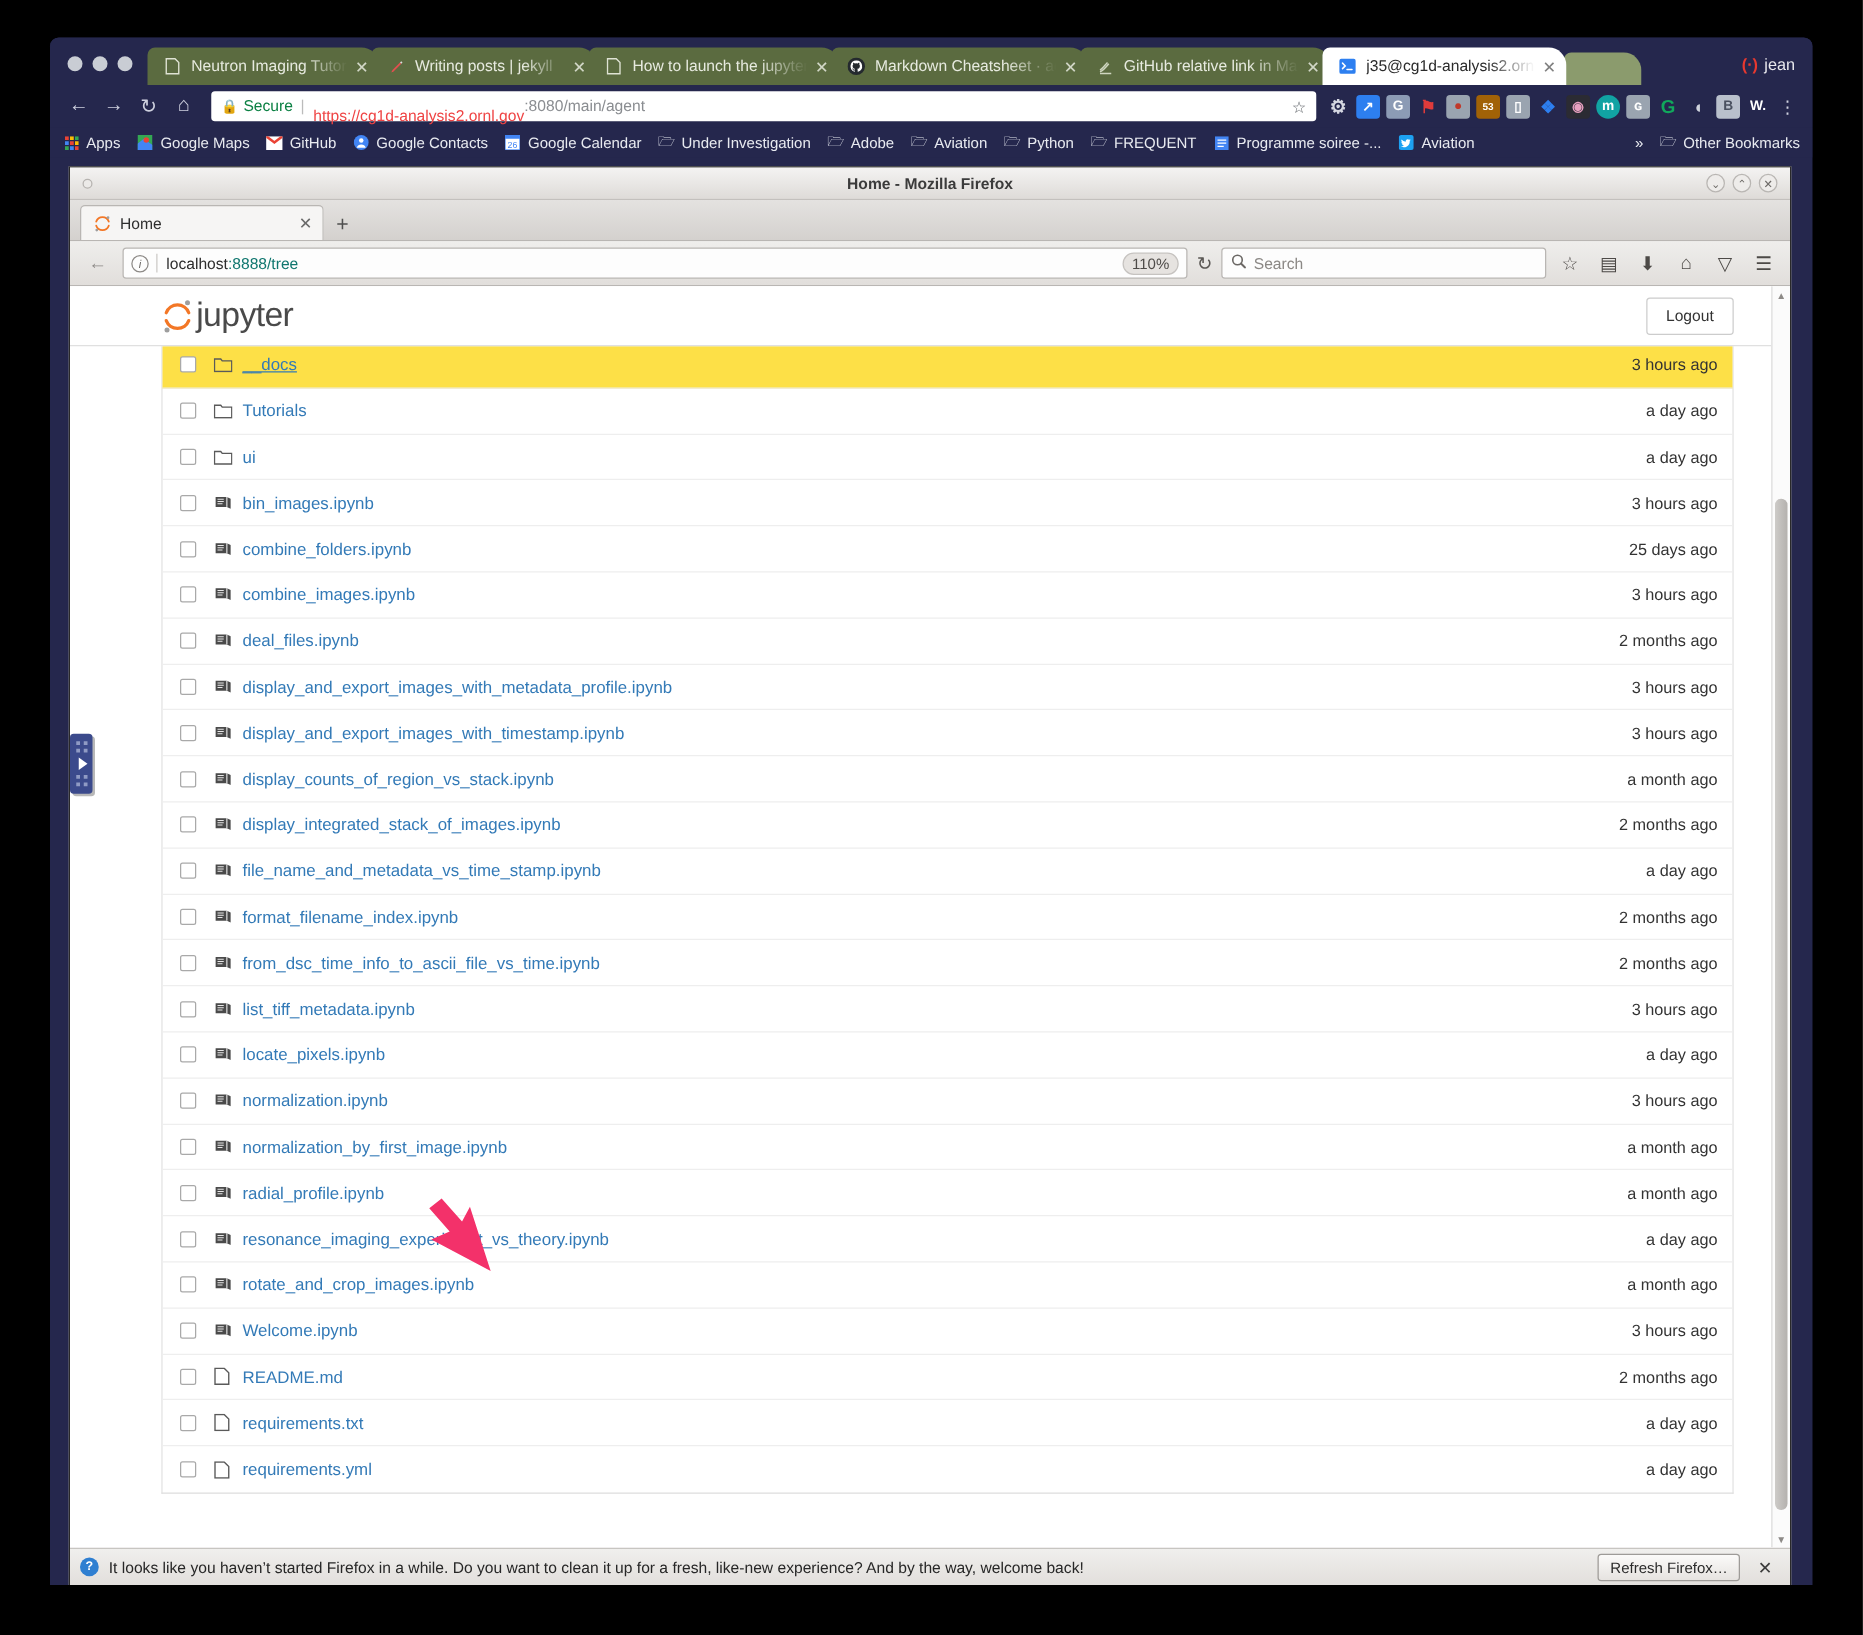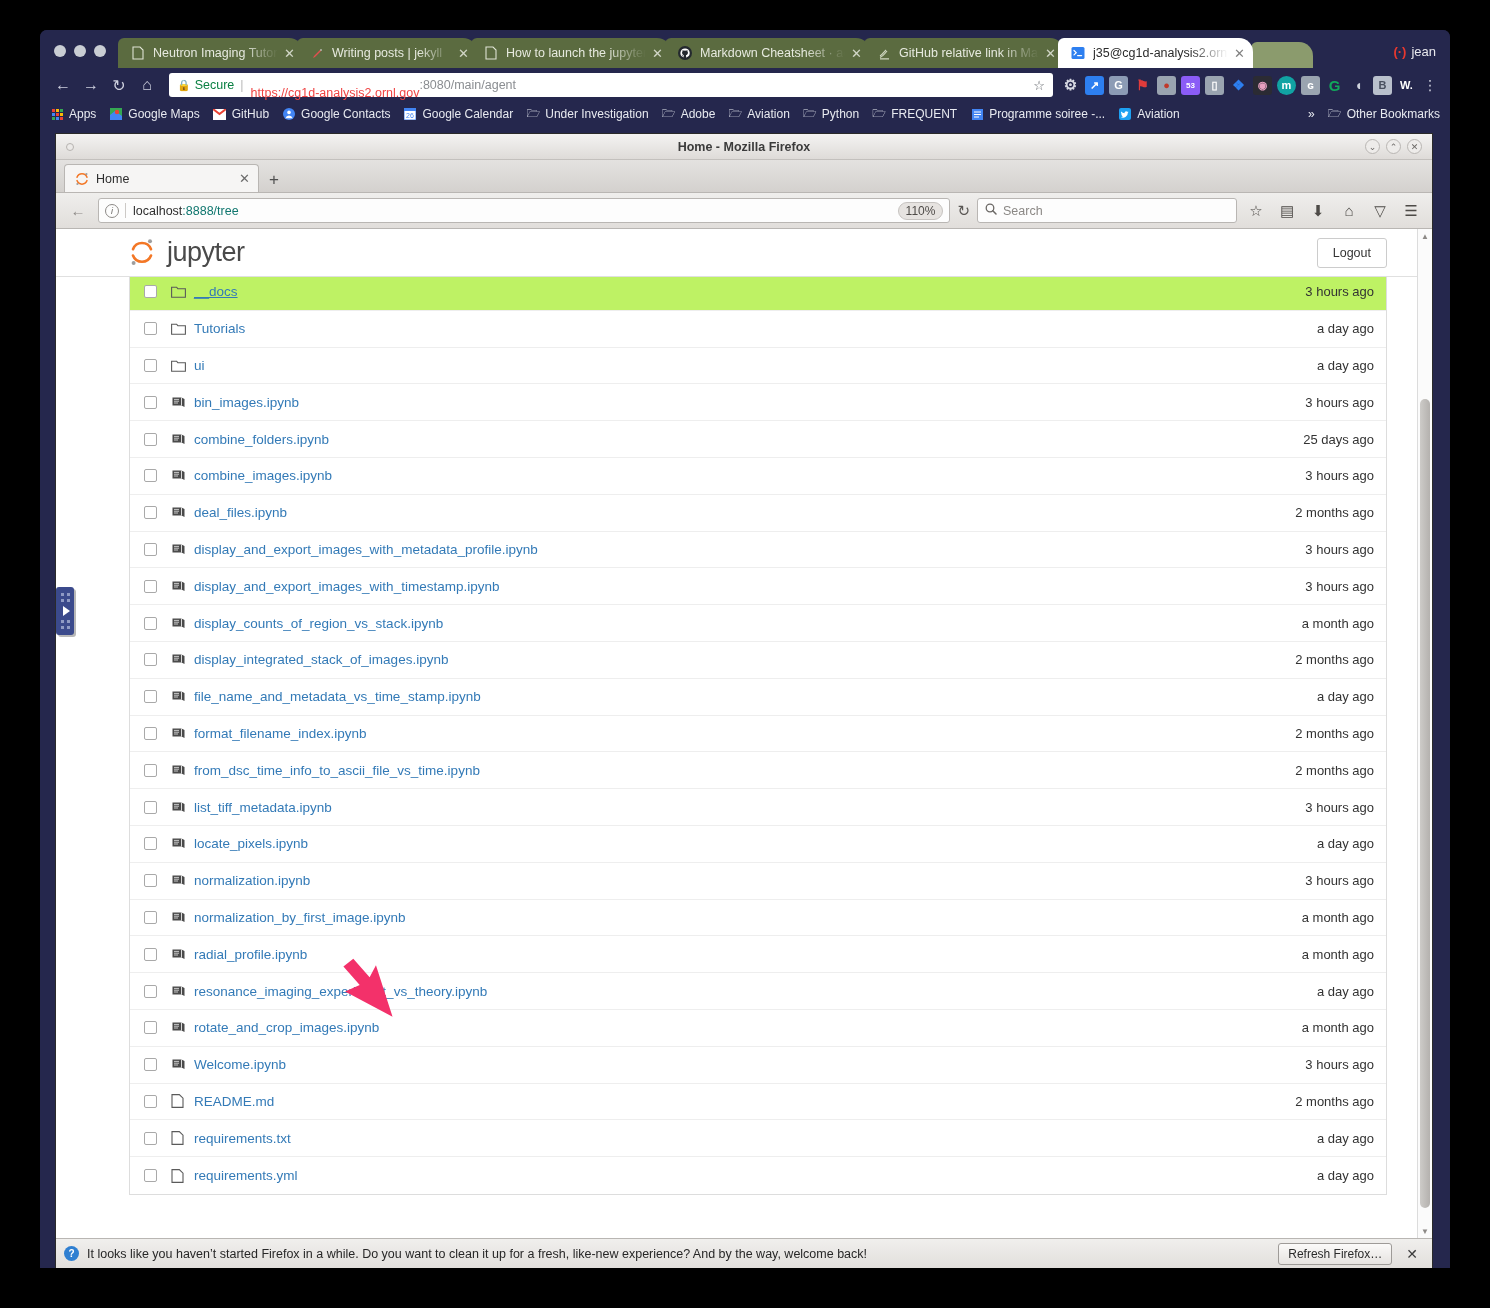--- a/index.html
+++ b/index.html
@@ -186,42 +186,42 @@
     display: flex;
   }
   #page-area { flex: 1 1 auto; position: relative; overflow: hidden; background: #fff; }
 
   
   #jp-header {
     height: 48px; border-bottom: 1px solid #e0e0e0; background: #fff;
     display: flex; align-items: center; padding: 0 30px 0 73px;
     position: relative; z-index: 3;
   }
-  #jp-logo { display: flex; gap: 12px; }
+  #jp-logo { display: flex; align-items: center; gap: 2px; }
   .jp-logo-mark { width: 26px; height: 30px; position: relative; }
   #jp-wordmark { font-size: 27px; color: #4a4a4a; font-weight: 300; letter-spacing: -0.5px; }
   #logout-btn {
     margin-left: auto; border: 1px solid #ccc; background: #fff; border-radius: 3px;
     font-size: 12.5px; color: #333; padding: 7px 15px; font-family: "Liberation Sans", sans-serif;
   }
 
   
   #jp-list-wrap {
     position: absolute; left: 73px; right: 30px; top: 45px; bottom: 0;
     overflow: hidden;
   }
   #jp-list {
     border: 1px solid #dddddd; border-top: none;
     background: #fff;
   }
   .jp-row {
     display: flex; align-items: center; height: 36.8px;
     border-bottom: 1px solid #eeeeee; padding: 0 12px 0 14px;
   }
-  .jp-row.alt { background: #bef264; }
+  .jp-row.alt { background: #fde047; }
   .jp-row:last-child { border-bottom: none; }
   .jp-chk {
     width: 13px; height: 13px; border: 1px solid #a9a9a9; border-radius: 2px;
     background: #fff; flex: 0 0 13px; margin-right: 14px;
   }
   .jp-ico { width: 16px; flex: 0 0 16px; margin-right: 7px; display:flex; align-items:center; }
   .jp-name { color: #337ab7; font-size: 13.5px; flex: 1 1 auto; white-space: nowrap; }
   .jp-name.underlined { text-decoration: underline; }
   .jp-time { color: #333; font-size: 13px; flex: 0 0 auto; }
 
@@ -385,21 +385,21 @@
           <span class="url-dim">:8080/main/agent</span>
         <span id="omni-star">☆</span>
       </div>
 
       <div class="ext-row">
         <span class="ext" style="background:transparent;color:#d6d8e2;font-size:15px">⚙</span>
         <span class="ext" style="background:#2d7ff0">↗</span>
         <span class="ext" style="background:#8c9bb5">G</span>
         <span class="ext" style="background:transparent;color:#e03b3b;font-size:14px">⚑</span>
         <span class="ext" style="background:#9aa4b0;color:#c0392b">●</span>
-        <span class="ext" style="background:#8b5cf6;font-size:8px">53</span>
+        <span class="ext" style="background:#a16207;font-size:8px">53</span>
         <span class="ext" style="background:#9aa4b0">▯</span>
         <span class="ext" style="background:transparent;color:#2d7ff0;font-size:14px">❖</span>
         <span class="ext" style="background:#2b2b33;color:#e8a0c0">◉</span>
         <span class="ext" style="background:#11a3a3;border-radius:50%">m</span>
         <span class="ext" style="background:#9aa4b0">ɢ</span>
         <span class="ext" style="background:transparent;color:#11a85c;font-size:15px">G</span>
         <span class="ext" style="background:transparent;color:#cfd3dd;font-size:14px">◖</span>
         <span class="ext" style="background:#b9c0cc;color:#4a5160">B</span>
         <span class="ext" style="background:transparent;color:#fff;font-size:11px">W.</span>
         <span class="cbtn" style="font-size:14px;width:18px">⋮</span>

